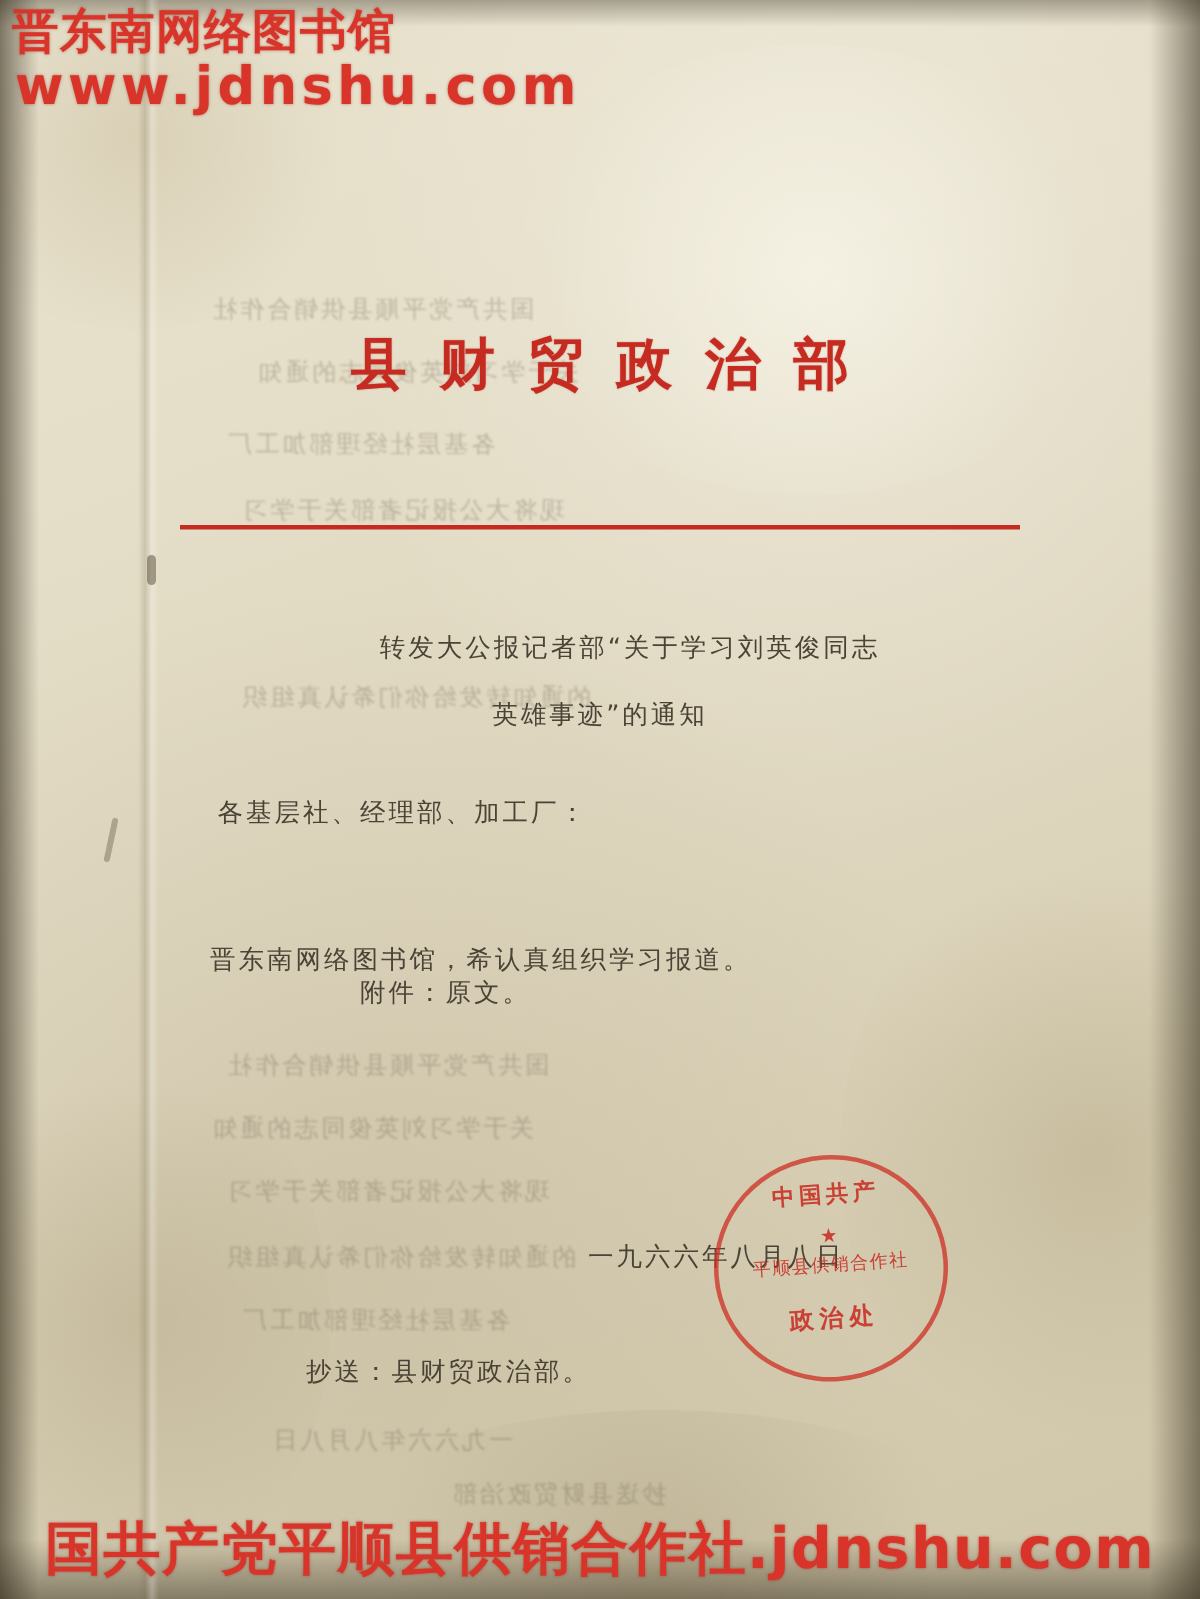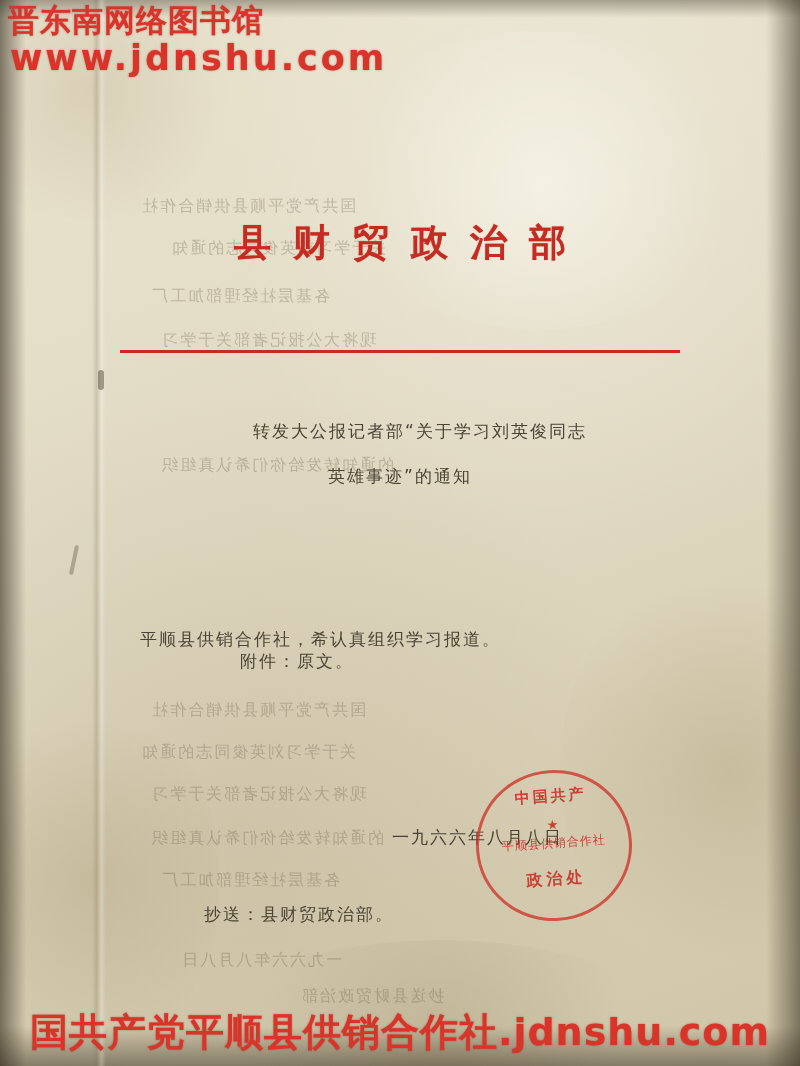--- a/index.html
+++ b/index.html
@@ -218,21 +218,22 @@
 
   <div class="wm" id="wm-top-1">晋东南网络图书馆</div>
   <div class="wm" id="wm-top-2">www.jdnshu.com</div>
 
   <div class="doc-title-2">县财贸政治部</div>
   <div class="rule"></div>
 
   <div class="bodytext" id="subject-1">转发大公报记者部“关于学习刘英俊同志</div>
   <div class="bodytext" id="subject-2">英雄事迹”的通知</div>
 
-  <div class="bodytext" id="para-2">平顺县供销合作社，希认真组织学习报道。</div>
+  <div class="bodytext" id="salutation">各基层社、经理部、加工厂：</div>
+  <div class="bodytext" id="para-2">晋东南网络图书馆，希认真组织学习报道。</div>
   <div class="bodytext" id="attachment">附件：原文。</div>
 
   <div class="bodytext" id="date-line">一九六六年八月八日</div>
   <div class="bodytext" id="cc-line">抄送：县财贸政治部。</div>
 
   <div id="seal">
     <div class="seal-arc-top">中国共产</div>
     <div class="seal-star">★</div>
     <div class="seal-mid">平顺县供销合作社</div>
     <div class="seal-bottom">政治处</div>

